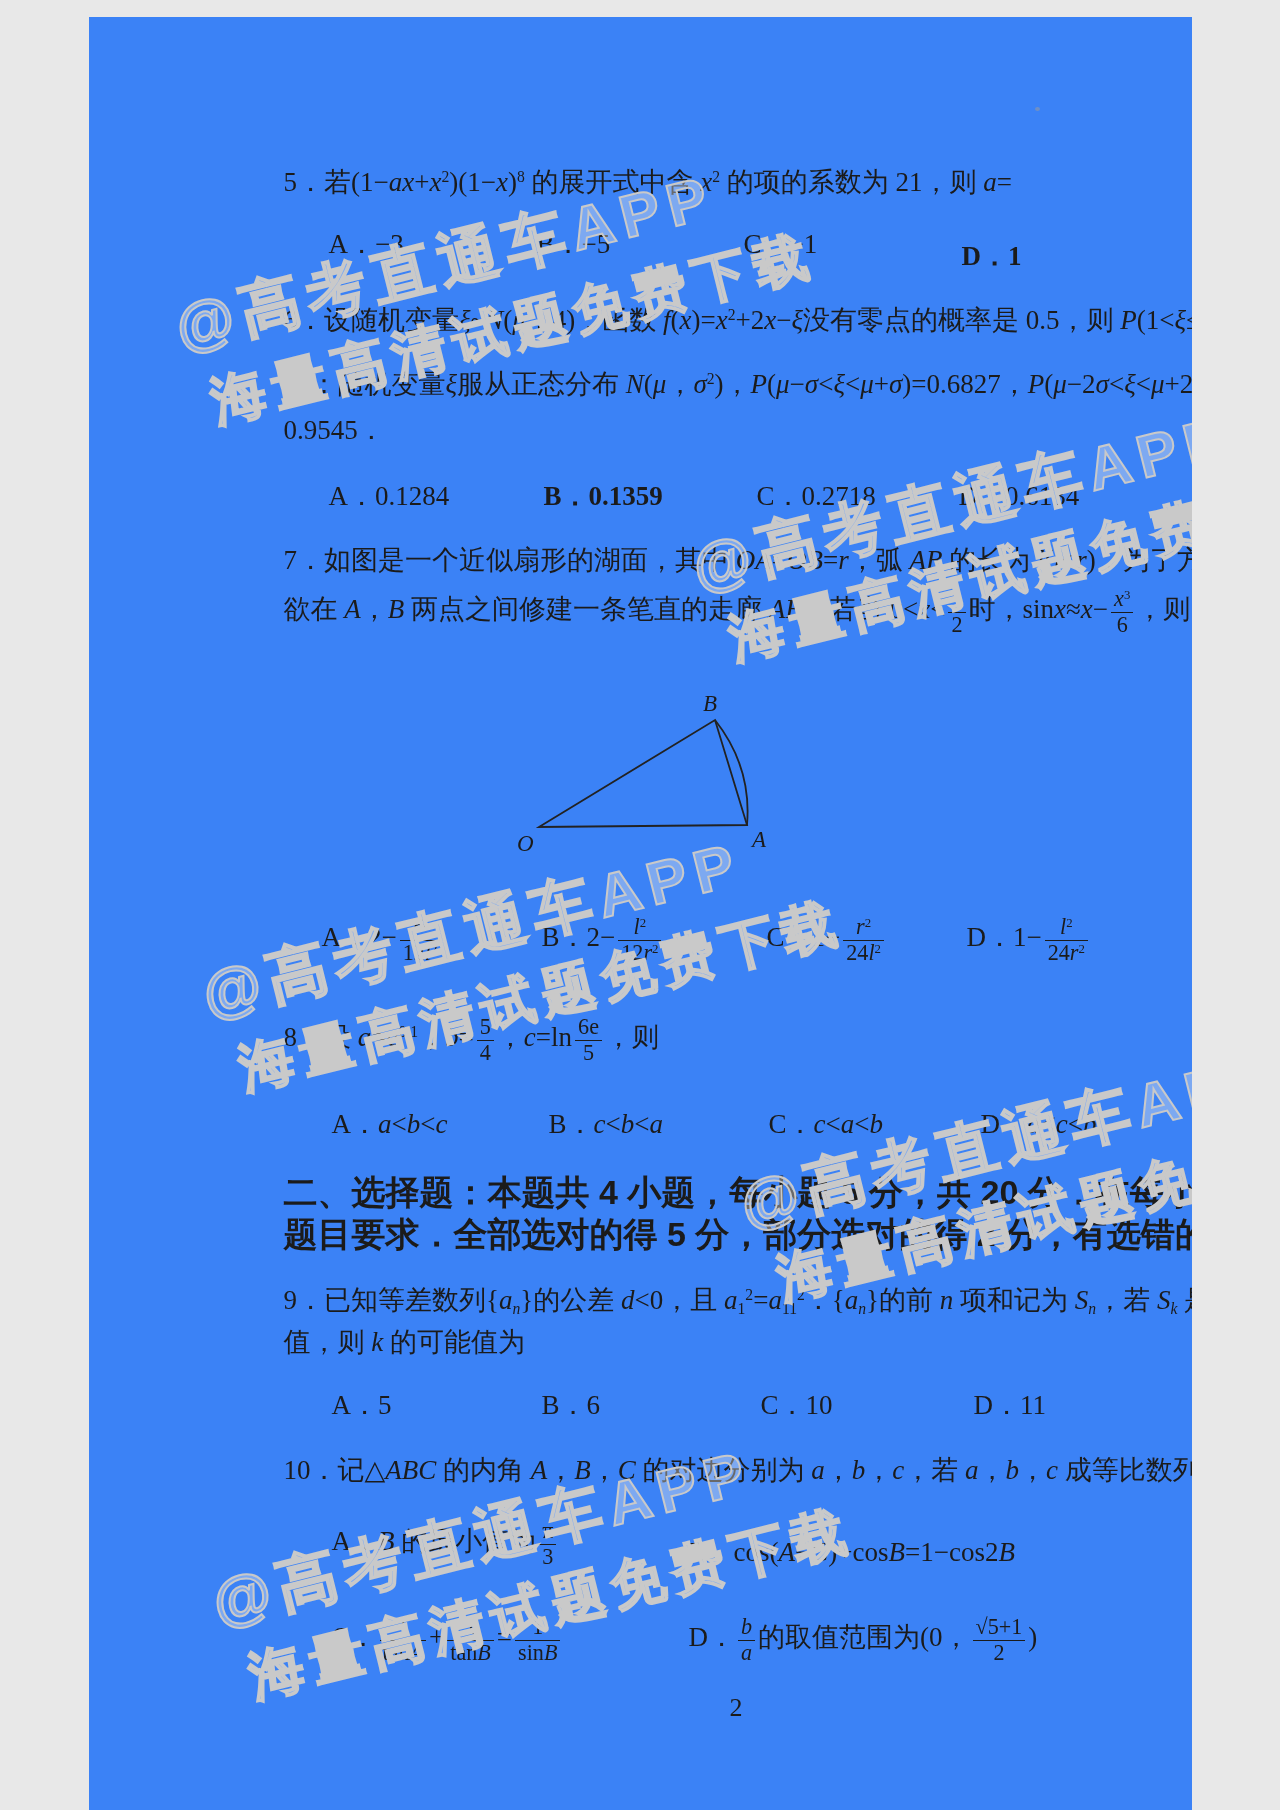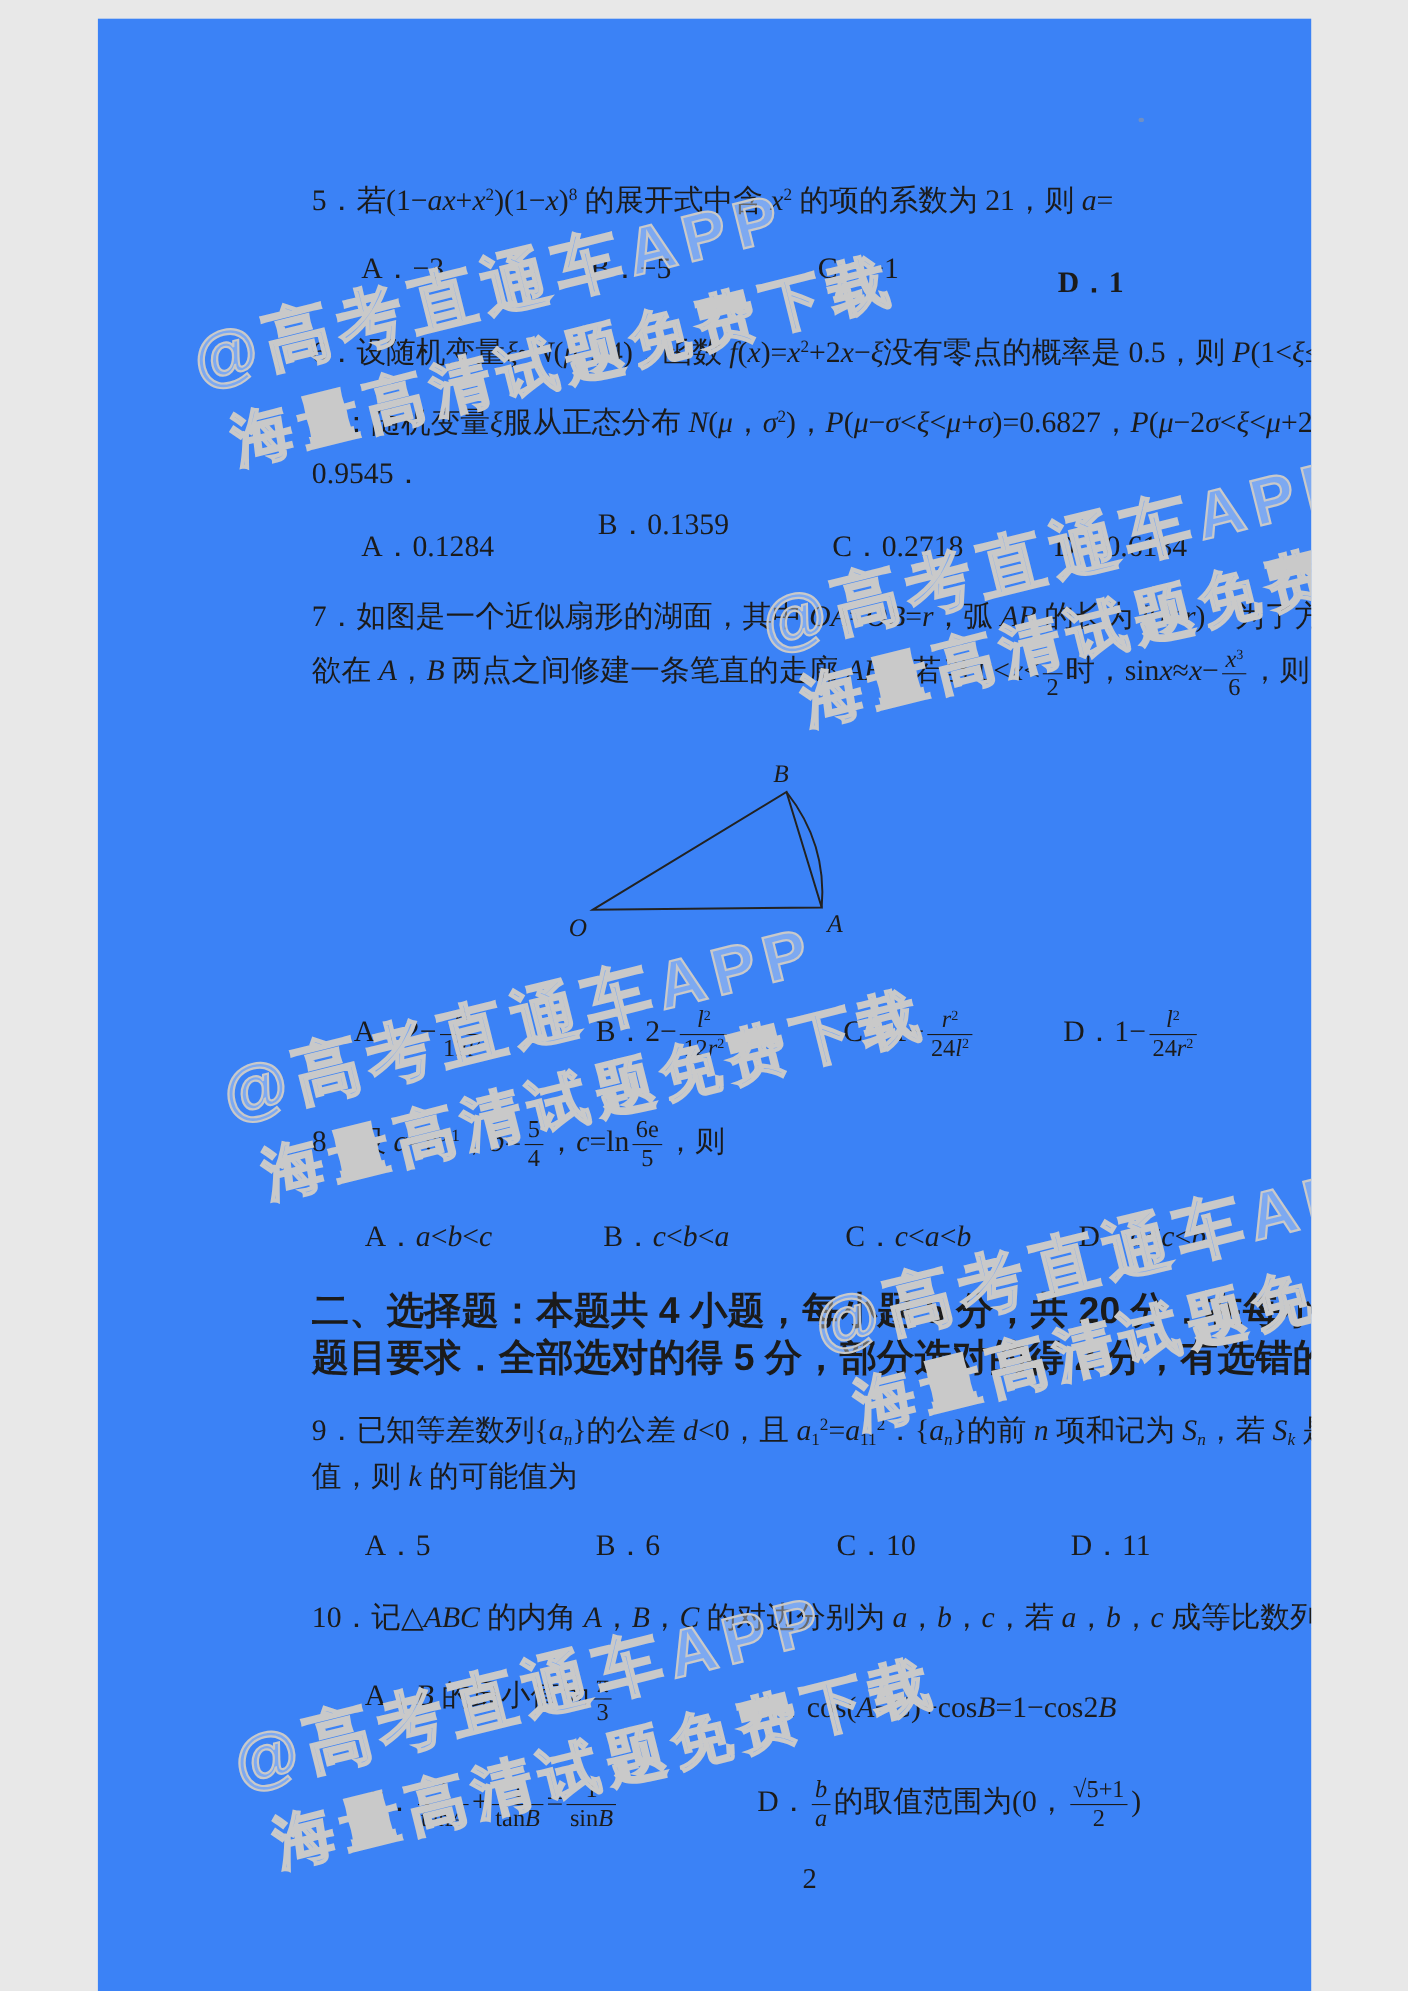--- a/index.html
+++ b/index.html
@@ -43,21 +43,21 @@
     <div class="ln" style="left:195px;top:146px;">5．若(1−<span class="it">ax</span>+<span class="it">x</span><span class="sup">2</span>)(1−<span class="it">x</span>)<span class="sup">8</span> 的展开式中含 <span class="it">x</span><span class="sup">2</span> 的项的系数为 21，则 <span class="it">a</span>=</div>
     <div class="ln" style="left:240px;top:208px;">A．−3</div>
     <div class="ln" style="left:448px;top:208px;">B．−5</div>
     <div class="ln" style="left:655px;top:208px;">C．−1</div>
     <div class="ln" style="left:873px;top:220px;font-weight:bold;">D．1</div>
 
     <div class="ln" style="left:195px;top:284px;">6．设随机变量<span class="it">ξ</span>~<span class="it">N</span>(<span class="it">μ</span>，4)，函数 <span class="it">f</span>(<span class="it">x</span>)=<span class="it">x</span><span class="sup">2</span>+2<span class="it">x</span>−<span class="it">ξ</span>没有零点的概率是 0.5，则 <span class="it">P</span>(1&lt;<span class="it">ξ</span>≤3)=</div>
     <div class="ln" style="left:195px;top:348px;">附：随机变量<span class="it">ξ</span>服从正态分布 <span class="it">N</span>(<span class="it">μ</span>，<span class="it">σ</span><span class="sup">2</span>)，<span class="it">P</span>(<span class="it">μ</span>−<span class="it">σ</span>&lt;<span class="it">ξ</span>&lt;<span class="it">μ</span>+<span class="it">σ</span>)=0.6827，<span class="it">P</span>(<span class="it">μ</span>−2<span class="it">σ</span>&lt;<span class="it">ξ</span>&lt;<span class="it">μ</span>+2<span class="it">σ</span>)=</div>
     <div class="ln" style="left:195px;top:394px;">0.9545．</div>
     <div class="ln" style="left:240px;top:460px;">A．0.1284</div>
-    <div class="ln" style="left:455px;top:440px;">B．0.1359</div>
+    <div class="ln" style="left:455px;top:460px;font-weight:bold;">B．0.1359</div>
     <div class="ln" style="left:668px;top:460px;">C．0.2718</div>
     <div class="ln" style="left:870px;top:460px;">D．0.6134</div>
 
     <div class="ln" style="left:195px;top:524px;">7．如图是一个近似扇形的湖面，其中 <span class="it">OA</span>=<span class="it">OB</span>=<span class="it">r</span>，弧 <span class="it">AB</span> 的长为 <span class="it">l</span>(<span class="it">l</span>&lt;<span class="it">r</span>)．为了方便观光，</div>
     <div class="ln" style="left:195px;top:570px;">欲在 <span class="it">A</span>，<span class="it">B</span> 两点之间修建一条笔直的走廊 <span class="it">AB</span>．若当 0&lt;<span class="it">x</span>&lt;<span class="frac"><span class="num">1</span><span class="den">2</span></span>时，sin<span class="it">x</span>≈<span class="it">x</span>−<span class="frac"><span class="num"><span class="it">x</span><span class="sup">3</span></span><span class="den">6</span></span>，则<span class="frac"><span class="num"><span class="it">AB</span></span><span class="den"><span class="it">l</span></span></span>的值约为</div>
 
     <svg style="position:absolute;left:400px;top:672px;" width="290" height="168" viewBox="0 0 290 168">
       <path d="M50,138 L226,31 L258,136 L50,138 Z" fill="none" stroke="#222222" stroke-width="1.8"></path>
       <path d="M226,31 Q263,78 258,136" fill="none" stroke="#222222" stroke-width="1.8"></path>
       <text x="214" y="22" class="figlbl">B</text>

